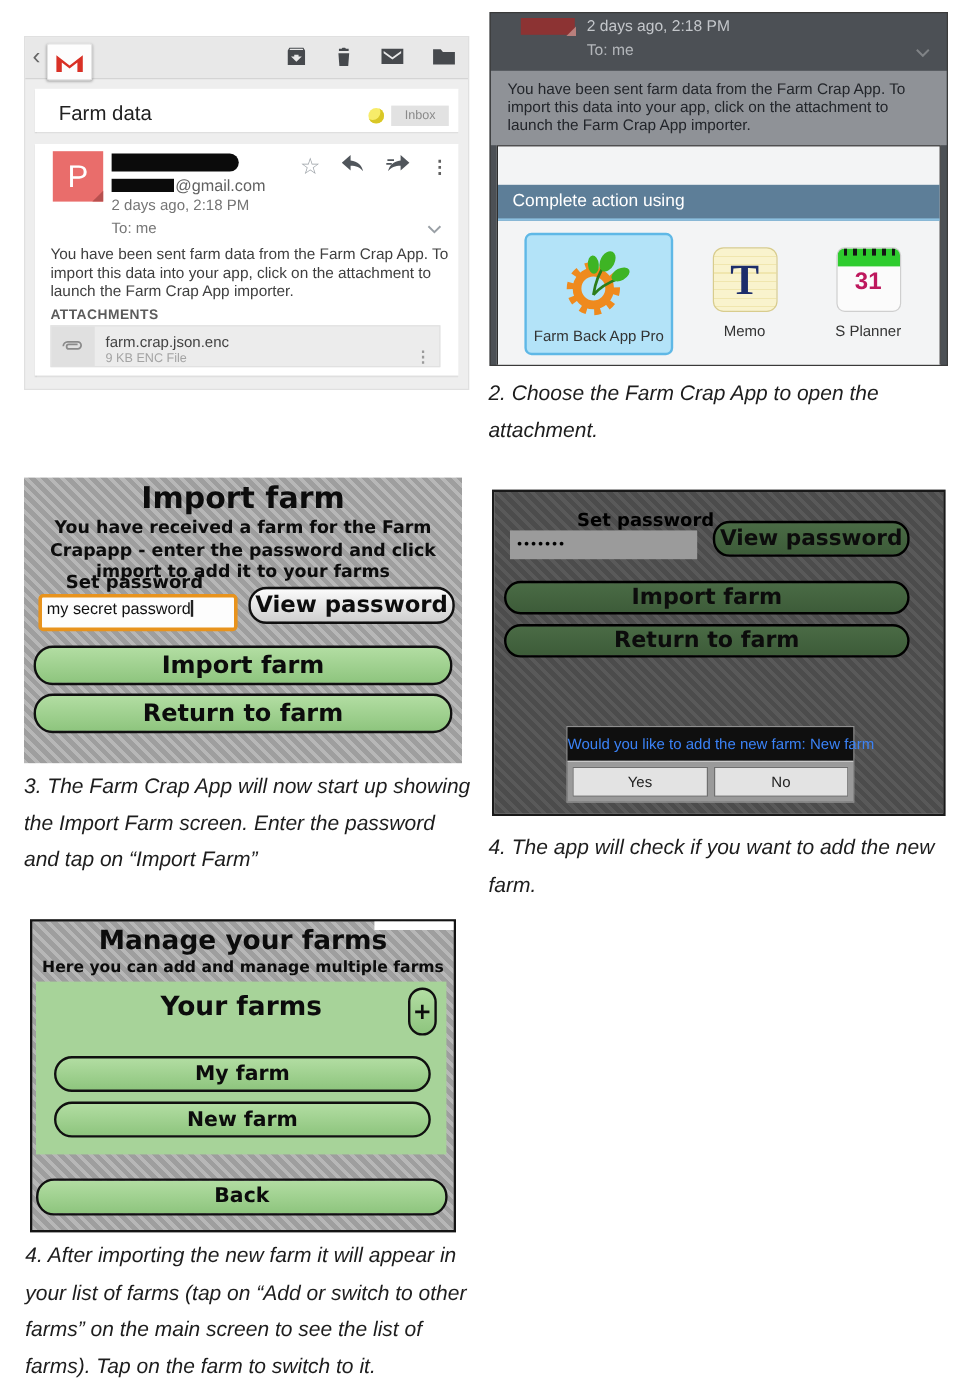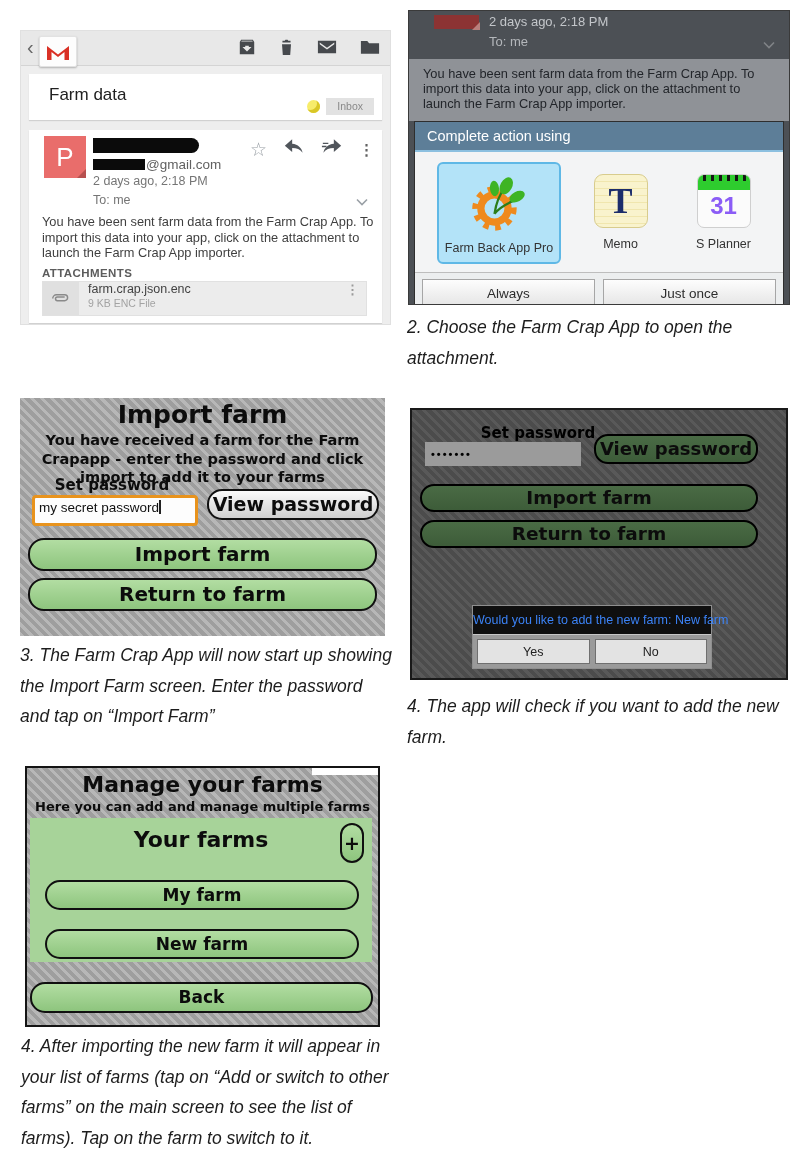--- a/index.html
+++ b/index.html
@@ -7,68 +7,68 @@
   .shot{position:absolute;box-sizing:border-box;overflow:hidden;}
   .caption{position:absolute;font-family:"Liberation Sans",sans-serif;font-style:italic;font-size:17.5px;line-height:1.75;color:#1d1d1d;margin:0;}
 
   
   .s1{left:20px;top:30px;width:371px;height:295px;background:#eeeeee;border:1px solid #e0e0e0;}
   .gm-header{position:relative;height:34px;background:#e8e8e8;border-bottom:1px solid #d4d4d4;}
   .gm-back{position:absolute;left:6px;top:4px;font-size:20px;color:#666;line-height:24px;}
   .gm-logo{position:absolute;left:18px;top:5px;width:36px;height:29px;background:#fdfdfd;border:1px solid #e2e2e2;border-radius:2px;box-shadow:0 1px 2px rgba(0,0,0,.25);display:flex;align-items:center;justify-content:center;z-index:3;}
   .gm-actions{position:absolute;right:10px;top:7px;display:flex;gap:23px;align-items:center;}
   .gm-actions svg{display:block;}
-  .subject-card{position:relative;margin:8px 8px 0 8px;height:46px;background:#fff;box-shadow:0 1px 1px rgba(0,0,0,.12);}
+  .subject-card{position:relative;margin:8px 8px 0 8px;height:36px;background:#fff;box-shadow:0 1px 1px rgba(0,0,0,.12);}
   .subject{position:absolute;left:20px;top:11px;font-size:17px;color:#212121;font-weight:500;}
   .subject-meta{position:absolute;right:8px;bottom:5px;display:flex;align-items:center;gap:6px;}
   .label-ic{width:13px;height:13px;border-radius:50%;background:radial-gradient(circle at 30% 30%, #f7ec6a 0 45%, #efdf3c 60%);box-shadow:inset -3px -3px 0 #d9c727;}
   .inbox-chip{background:#e2e2e2;color:#8a8a8a;font-size:10.5px;padding:2px 11px 3px;}
   .sender-card{position:relative;margin:10px 8px 0 8px;height:193px;background:#fff;box-shadow:0 1px 1px rgba(0,0,0,.12);}
   .avatar{position:absolute;left:15px;top:6px;width:42px;height:42px;background:#e96d6b;color:#fff;font-size:26px;font-weight:400;display:flex;align-items:center;justify-content:center;}
   .avatar::after{content:"";position:absolute;right:0;bottom:0;border-style:solid;border-width:0 0 9px 9px;border-color:transparent transparent #b7504f transparent;}
   .redact{background:#0b0b0b;display:inline-block;}
   .name-redact{position:absolute;left:64px;top:8px;width:106px;height:15px;border-radius:0 8px 8px 0;}
   .email-line{position:absolute;left:64px;top:27px;font-size:13.5px;color:#616161;display:flex;align-items:center;}
   .email-redact{width:52px;height:11px;margin-right:1px;}
   .gm-time{position:absolute;left:64px;top:44px;font-size:12.5px;color:#757575;}
   .to-row{position:absolute;left:64px;top:63px;font-size:12.5px;color:#757575;}
   .to-chevron{position:absolute;right:14px;top:62px;}
   .msg-actions{position:absolute;right:8px;top:9px;display:flex;gap:16px;align-items:center;}
   .star-ic{font-size:19px;color:#9aa0a6;line-height:20px;}
   .dots{font-size:15px;color:#616161;letter-spacing:0;line-height:16px;font-weight:700;}
   .gm-body{position:absolute;left:13px;top:84px;width:338px;font-size:12.8px;line-height:15.5px;color:#3f3f3f;margin:0;}
   .att-header{position:absolute;left:13px;top:137px;font-size:11.5px;font-weight:700;color:#5c5c5c;letter-spacing:.4px;}
-  .att-bar{position:absolute;left:13px;top:151px;right:15px;height:33px;background:#ececec;border:1px solid #e1e1e1;display:flex;align-items:flex-start;}
+  .att-bar{position:absolute;left:13px;top:151px;right:15px;height:33px;background:#ececec;border:1px solid #e1e1e1;display:flex;align-items:flex-end;}
   .att-clip{width:36px;height:100%;background:#e0e0e0;display:flex;align-items:center;justify-content:center;}
   .att-texts{flex:1;padding-left:9px;}
   .att-name{font-size:12.5px;color:#424242;}
   .att-meta{font-size:10.5px;color:#a3a3a3;margin-top:1px;}
   .att-dots{color:#9a9a9a;font-size:13px;padding-right:7px;font-weight:700;}
 
   
   .s2{left:408px;top:10px;width:382px;height:295px;background:#4c5055;border:1px solid #3a3a3a;}
   .dim-top{position:relative;height:48px;}
   .red-redact{position:absolute;left:25px;top:4px;width:45px;height:14px;background:#8c3333;}
   .red-redact::after{content:"";position:absolute;right:-1px;bottom:-1px;border-style:solid;border-width:0 0 8px 8px;border-color:transparent transparent #b9807d transparent;}
   .dim-time{position:absolute;left:80px;top:3px;font-size:13px;color:#c3c6ca;}
   .dim-to{position:absolute;left:80px;top:23px;font-size:13px;color:#b4b7bb;}
   .dim-chevron{position:absolute;right:14px;top:24px;opacity:.8;}
   .dim-body{position:absolute;left:0;top:48px;width:100%;height:62px;background:#8f9297;box-sizing:border-box;padding:7px 14px 0;font-size:12.8px;line-height:15px;color:#22252a;margin:0;}
   .chooser{position:absolute;left:5px;right:5px;top:110px;background:#f3f4f5;border:1px solid #2e2e2e;}
-  .chooser-header{height:28px;background:#5d7e98;border-bottom:2px solid #8cc0e0;color:#fff;font-size:14.5px;line-height:28px;padding-left:12px;}
+  .chooser-header{height:28px;background:#5d7e98;border-bottom:2px solid #8cc0e0;color:#fff;font-size:14.5px;line-height:28px;padding-left:12px;margin-top:32px;}
   .apps{display:flex;align-items:flex-start;padding:10px 8px 8px;}
   .app{flex:1;display:flex;flex-direction:column;align-items:center;gap:9px;padding-top:12px;}
   .app.selected{flex:0 0 112px;border:2px solid #5fb8e6;background:#b3e3f8;border-radius:6px;padding:10px 4px 5px;margin-left:14px;margin-right:8px;}
   .app-label{font-size:12.5px;color:#333;text-align:center;line-height:1.25;}
   .fc-icon{width:58px;height:58px;position:relative;}
   .memo-icon{width:54px;height:54px;border-radius:9px;background:repeating-linear-gradient(180deg,#f9f3cd 0 6px,#f0e6ae 6px 7px);border:1px solid #d8cc8d;display:flex;align-items:center;justify-content:center;font-family:"Liberation Serif",serif;font-weight:700;font-size:36px;color:#1c2d6b;box-sizing:border-box;}
   .planner-icon{width:54px;height:54px;border-radius:7px;background:#fbfbfb;border:1px solid #cfcfcf;position:relative;box-sizing:border-box;overflow:hidden;}
   .planner-strip{position:absolute;left:0;top:0;width:100%;height:15px;background:#2ecc2e;}
   .planner-teeth{position:absolute;left:5px;top:0;width:44px;height:6px;background:repeating-linear-gradient(90deg,#151515 0 3px,transparent 3px 8px);}
-  .planner-num{position:absolute;left:0;top:17px;width:100%;text-align:center;font-size:24px;font-weight:700;color:#8b5cf6;}
+  .planner-num{position:absolute;left:0;top:17px;width:100%;text-align:center;font-size:20px;font-weight:700;color:#be185d;}
   .chooser-buttons{display:flex;gap:8px;padding:6px 7px 7px;border-top:1px solid #bdbdbd;background:#eceeef;}
   .chooser-buttons .cbtn{flex:1;height:30px;background:linear-gradient(180deg,#fdfdfd,#e3e3e3);border:1px solid #a6a6a6;font-size:13.5px;color:#2d2d2d;font-family:"Liberation Sans",sans-serif;}
 
   
   .hatch{background:repeating-linear-gradient(45deg,#b7b7b7 0 3px,#9e9e9e 3px 7px);}
   .hatch-dark{background:repeating-linear-gradient(45deg,#595959 0 3px,#4c4c4c 3px 7px);}
   .appfont{font-family:"DejaVu Sans","Liberation Sans",sans-serif;font-weight:800;color:#0c0c0c;}
   .s3{left:20px;top:398px;width:365px;height:238px;}
   .s3-title{position:absolute;left:0;top:2px;width:100%;text-align:center;font-size:25px;}
   .s3-sub{position:absolute;left:14px;top:33px;width:337px;text-align:center;font-size:14.5px;line-height:1.28;}
@@ -97,21 +97,21 @@
 
   .s5{left:25px;top:766px;width:355px;height:261px;border:2px solid #141414;}
   .s5-notch{position:absolute;right:-2px;top:-2px;width:68px;height:9px;background:#ffffff;}
   .s5-title{position:absolute;left:0;top:4px;width:100%;text-align:center;font-size:22px;}
   .s5-sub{position:absolute;left:0;top:31px;width:100%;text-align:center;font-size:13px;}
   .s5-panel{position:absolute;left:3px;top:50px;width:342px;height:144px;background:#a7d399;}
   .s5-panel-title{position:absolute;left:0;top:9px;width:100%;text-align:center;font-size:22px;}
   .s5-plus{position:absolute;right:8px;top:5px;width:24px;height:40px;border-radius:12px;font-size:19px;line-height:36px;}
   .s5-farm{position:absolute;left:15px;width:314px;height:30px;border-radius:15px;font-size:17px;line-height:26px;}
   .s5-farm1{top:62px;}
-  .s5-farm2{top:111px;}
+  .s5-farm2{top:100px;}
   .s5-back{position:absolute;left:3px;top:214px;width:343px;height:31px;border-radius:15px;font-size:17px;line-height:27px;}
 </style>
 </head>
 <body>
 
 <div class="page">
 
   <div class="shot s1">
     <div class="gm-header">
       <span class="gm-back">‹</span>

